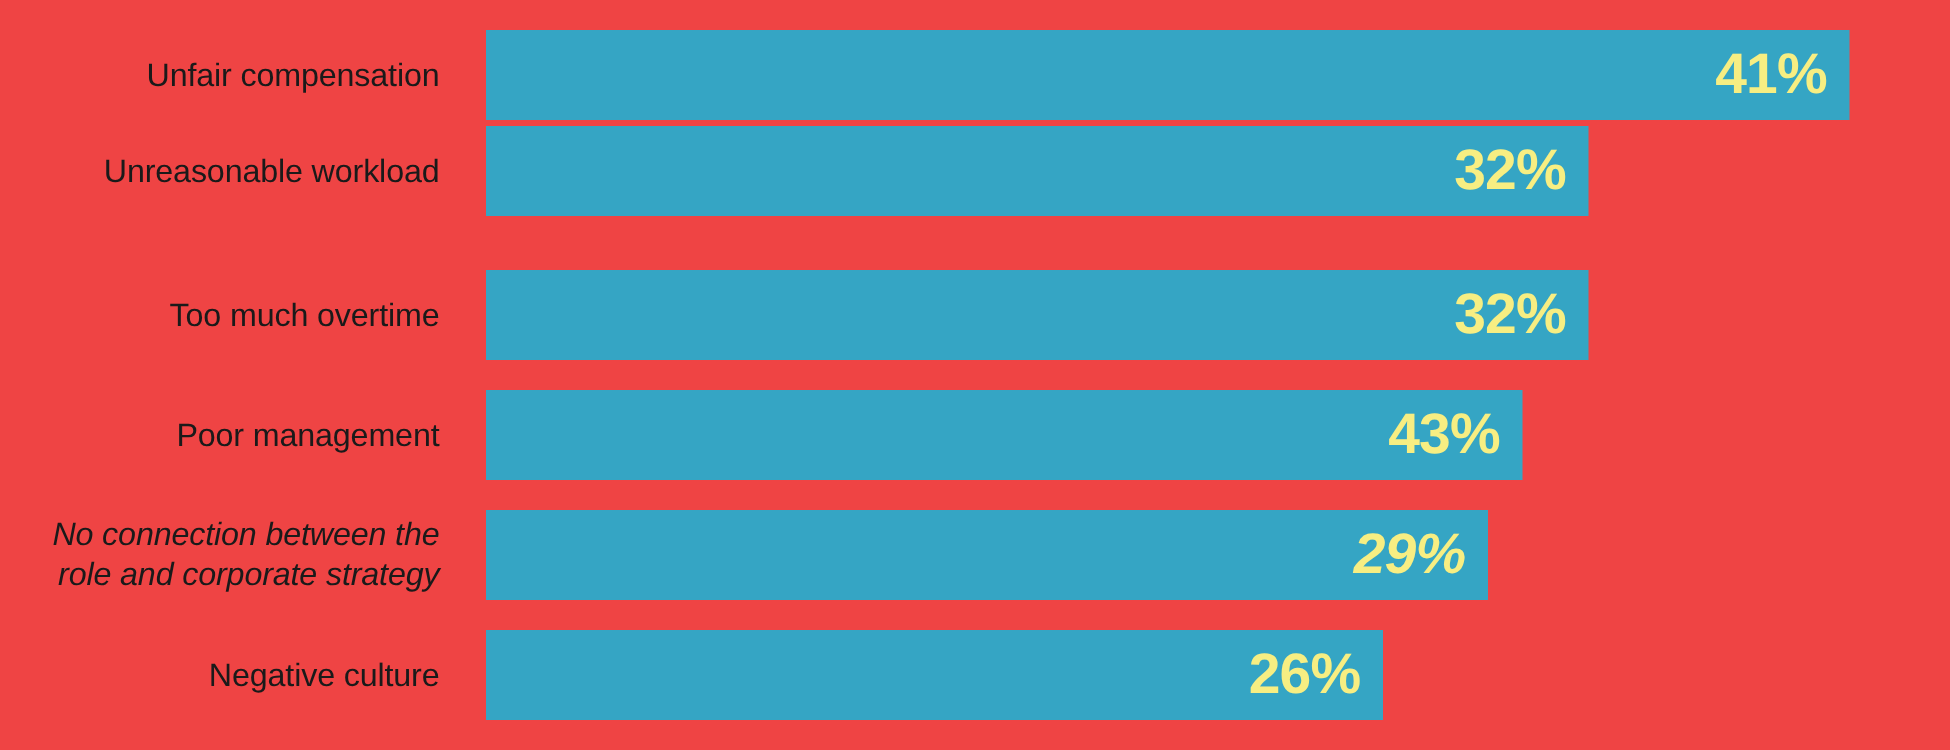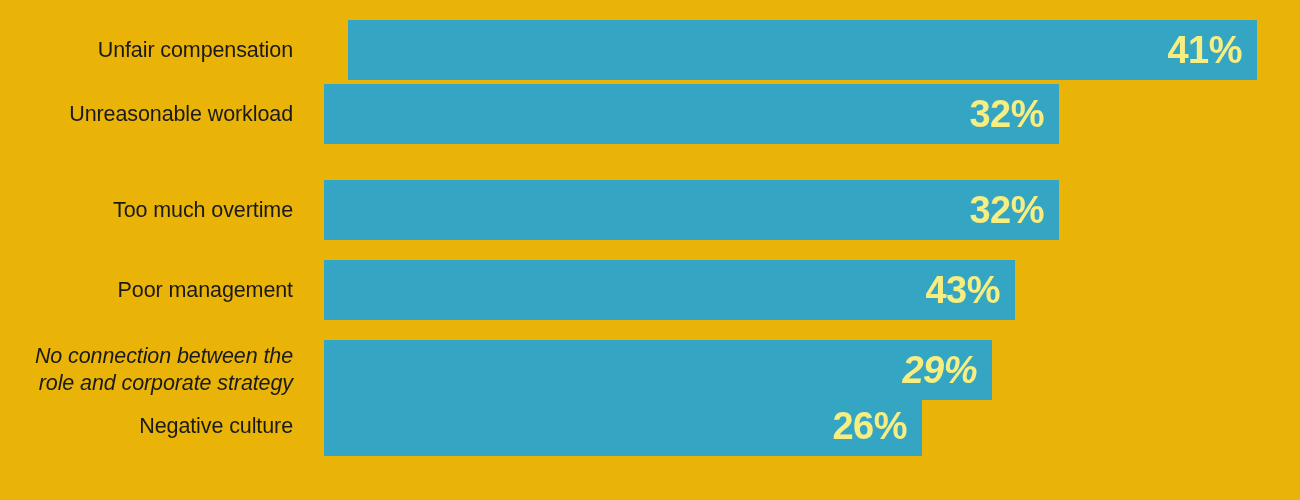--- a/index.html
+++ b/index.html
@@ -11,21 +11,21 @@
     width: 1300px;
     height: 500px;
     background: #ffffff;
     font-family: "Liberation Sans", sans-serif;
     overflow: hidden;
   }
   #chart {
     position: relative;
     width: 1300px;
     height: 500px;
-    background: #eab308;
+    background: #ef4444;
   }
   .row {
     position: absolute;
     left: 0;
     width: 1300px;
     height: 60px;
   }
   .cat-label {
     position: absolute;
     left: 0;
@@ -65,21 +65,21 @@
     white-space: nowrap;
   }
 </style>
 </head>
 <body>
 
 <div id="chart">
 
   <div class="row" style="top:20px;">
     <div class="cat-label">Unfair compensation</div>
-    <div class="bar" style="width:909px;margin-left:24px;">
+    <div class="bar" style="width:909px;">
       <span class="bar-value">41%</span>
     </div>
   </div>
 
   <div class="row" style="top:84px;">
     <div class="cat-label">Unreasonable workload</div>
     <div class="bar" style="width:735px;">
       <span class="bar-value">32%</span>
     </div>
   </div>
@@ -99,20 +99,20 @@
   </div>
 
   <div class="row" style="top:340px;font-style:italic;">
     <div class="cat-label">No connection between the
 role and corporate strategy</div>
     <div class="bar" style="width:668px;">
       <span class="bar-value">29%</span>
     </div>
   </div>
 
-  <div class="row" style="top:396px;">
+  <div class="row" style="top:420px;">
     <div class="cat-label">Negative culture</div>
     <div class="bar" style="width:598px;">
       <span class="bar-value">26%</span>
     </div>
   </div>
 
 </div>
 
 </body></html>

